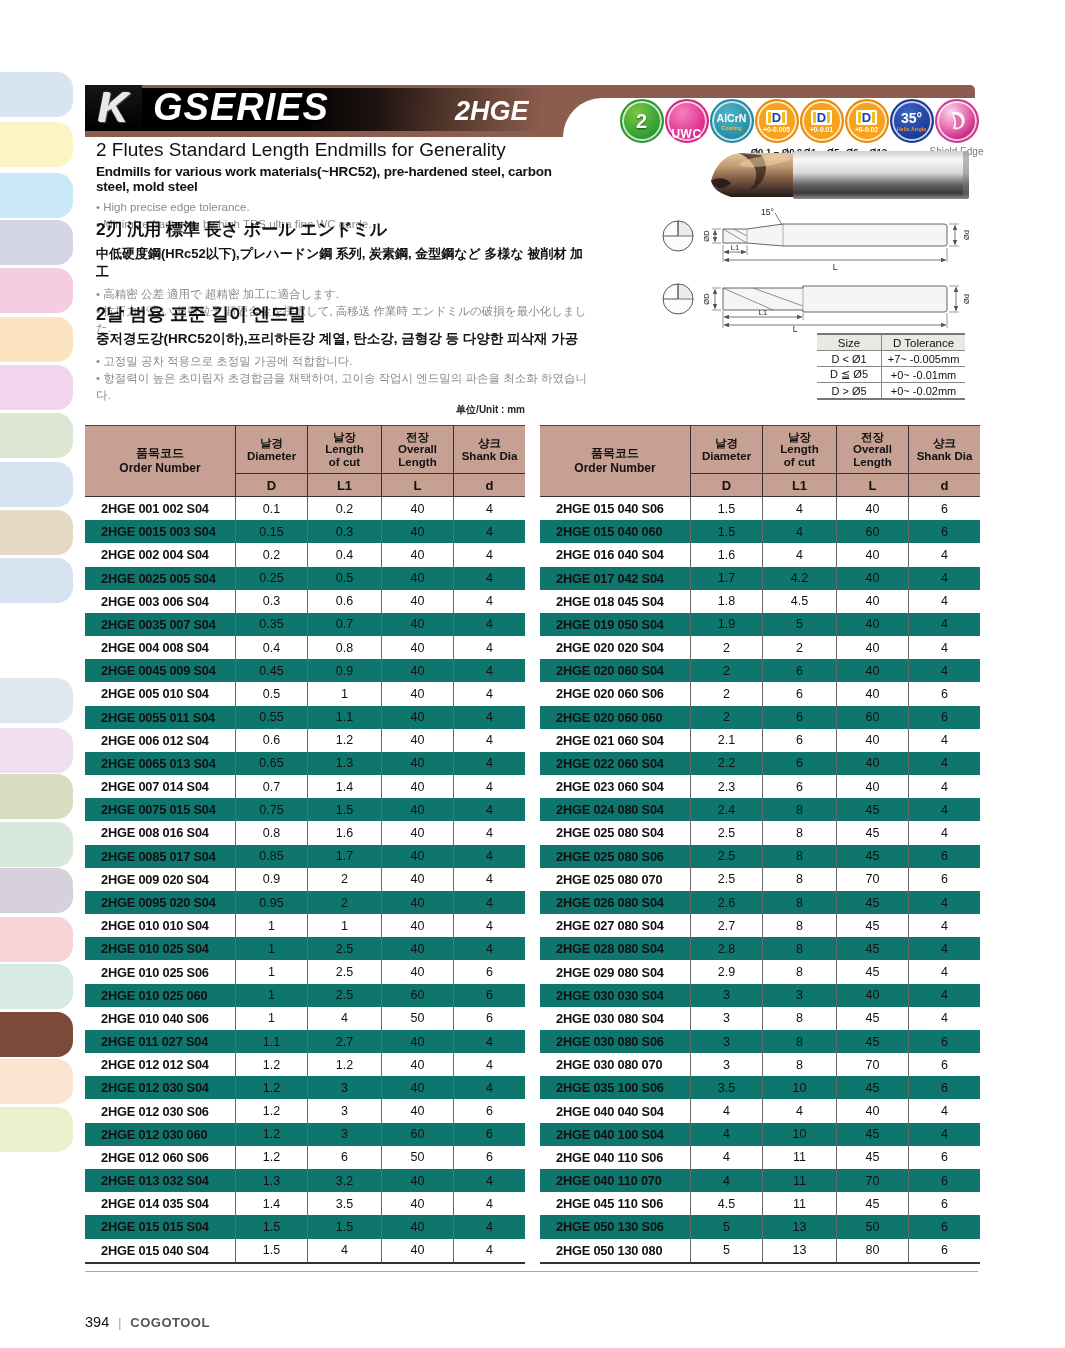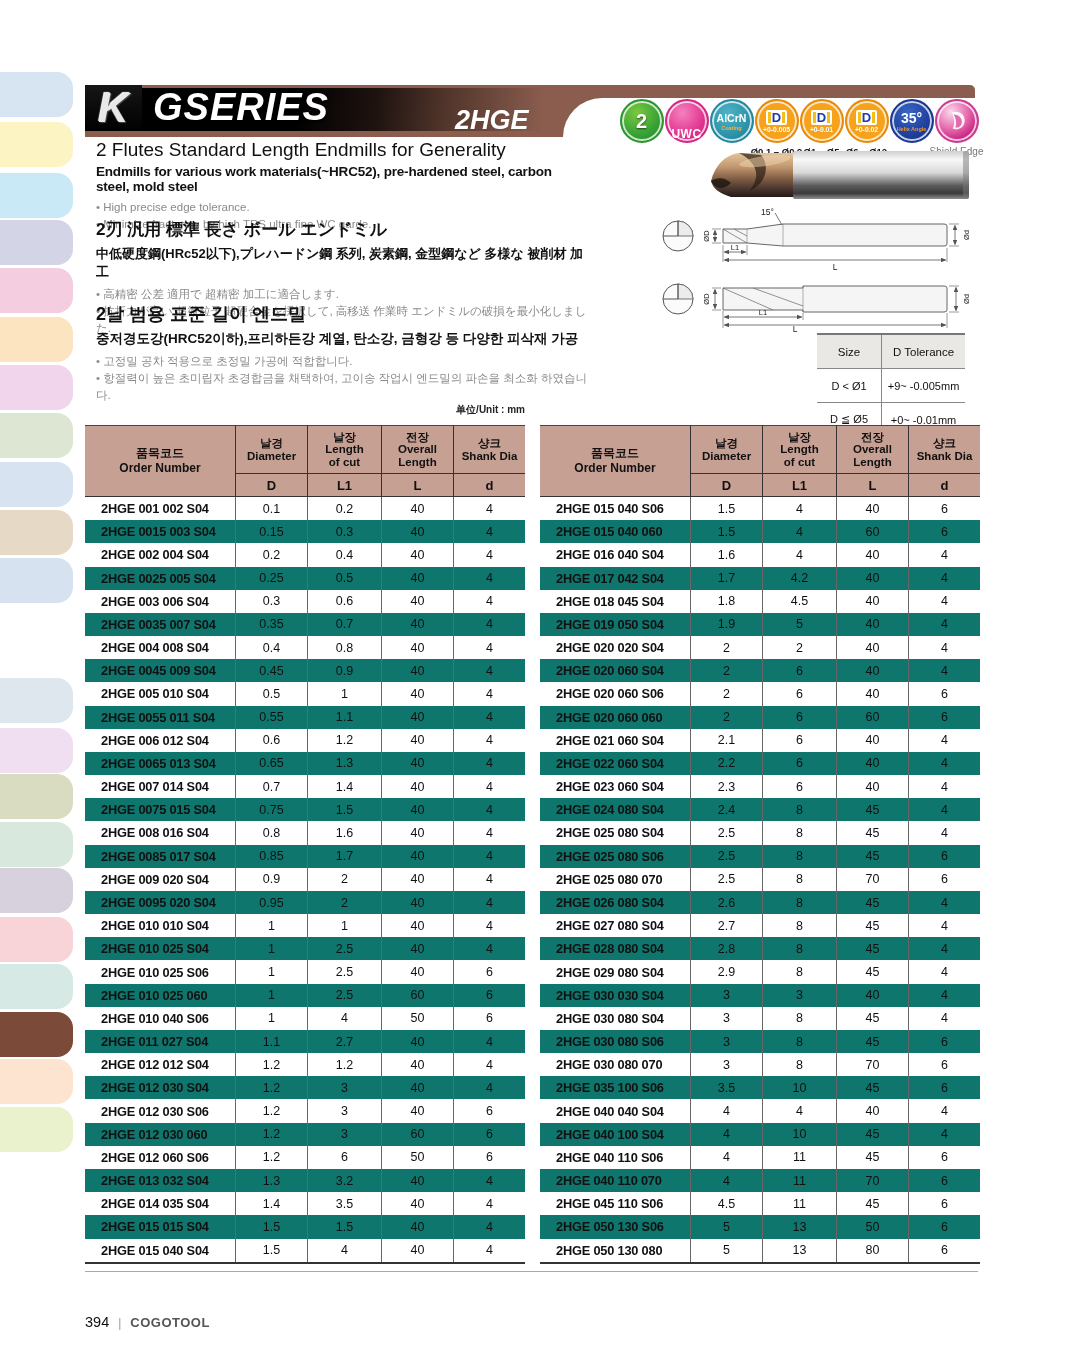--- a/index.html
+++ b/index.html
@@ -12,21 +12,21 @@
   
   .title-bar{position:absolute;left:85px;top:85px;width:890px;height:52px;background:#8a5d4e;border-top-right-radius:5px;}
   .bar-dark{position:absolute;left:0;top:3px;width:470px;height:43px;
             background:linear-gradient(95deg,#000 0%,#000 45%,#1f1310 62%,#50342a 76%,rgba(138,93,78,0) 97%);}
   .k-tile{position:absolute;left:0;top:0;width:57px;height:46px;background:linear-gradient(#161616,#000);
           display:flex;align-items:center;justify-content:center;}
   .k-tile span{font-size:42px;font-weight:bold;font-style:italic;color:#e8e8e8;line-height:1;
                text-shadow:1px 1px 1px #4a4a4a,-1px -1px 1px #fff;}
   .series-title{position:absolute;left:68px;top:1px;font-size:38px;font-weight:bold;font-style:italic;
                 color:#fff;letter-spacing:1px;text-shadow:2px 2px 2px rgba(0,0,0,.6);}
-  .model-code{position:absolute;left:370px;top:20px;font-size:27px;font-weight:bold;font-style:italic;color:#fff;}
+  .model-code{position:absolute;left:370px;top:11px;font-size:27px;font-weight:bold;font-style:italic;color:#fff;}
   .bar-swoosh{position:absolute;left:478px;top:13px;width:412px;height:39px;background:#fff;border-top-left-radius:40px;}
 
   
   .badge-row{position:absolute;left:619px;top:99px;display:flex;}
   .badge{width:45px;display:flex;flex-direction:column;align-items:center;}
   .bcircle{width:44px;height:44px;border-radius:50%;box-sizing:border-box;display:flex;flex-direction:column;
            align-items:center;justify-content:center;box-shadow:inset 0 0 0 2px rgba(255,255,255,.75);}
   .badge.flutes .bcircle{background:radial-gradient(circle at 38% 30%,#7cc83e,#3aa437 55%,#1d8024);border:2px solid #2e9630;}
   .badge.flutes .bmain{font-size:20px;font-weight:bold;color:#fff;text-shadow:0 1px 2px rgba(0,0,0,.6);}
   .badge.uwc .bcircle{background:radial-gradient(circle at 38% 30%,#f581bd,#e0338f 60%,#c31372);border:2px solid #d42786;justify-content:flex-end;}
@@ -62,21 +62,21 @@
   .d-bullet{font-size:11.5px;color:#8a8a8a;line-height:17px;}
   .d-bullet::before{content:"• ";color:#8a8a8a;}
 
   
   .abs{position:absolute;}
   svg text{font-family:"Liberation Sans",sans-serif;}
 
   
   .tol-table{position:absolute;left:817px;top:333px;width:148px;font-size:11px;
              border-top:2px solid #777;border-bottom:2px solid #777;}
-  .tol-row{display:flex;height:33px;border-top:1px solid #888;}
+  .tol-row{display:flex;height:15px;border-top:1px solid #888;}
   .tol-row:first-child{border-top:none;background:#eae8e5;}
   .tol-c{display:flex;align-items:center;justify-content:center;box-sizing:border-box;}
   .tol-c.s{width:44%;border-right:1px solid #888;}
   .tol-c.t{width:56%;}
   .tol-row:first-child .tol-c{font-size:11.5px;}
 
   
   .unit{position:absolute;left:385px;top:403px;width:140px;text-align:right;font-size:10px;font-weight:bold;color:#222;}
 
   
@@ -349,21 +349,21 @@
     <text x="140" y="66" font-size="8.5" fill="#222" text-anchor="middle">L</text>
   </svg>
 
   <div class="tol-table">
     <div class="tol-row">
       <div class="tol-c s">Size</div>
       <div class="tol-c t">D Tolerance</div>
     </div>
     <div class="tol-row">
       <div class="tol-c s">D &lt; Ø1</div>
-      <div class="tol-c t">+9~ -0.005mm</div>
+      <div class="tol-c t">+7~ -0.005mm</div>
     </div>
     <div class="tol-row">
       <div class="tol-c s">D ≦ Ø5</div>
       <div class="tol-c t">+0~ -0.01mm</div>
     </div>
     <div class="tol-row">
       <div class="tol-c s">D &gt; Ø5</div>
       <div class="tol-c t">+0~ -0.02mm</div>
     </div>
   </div>

